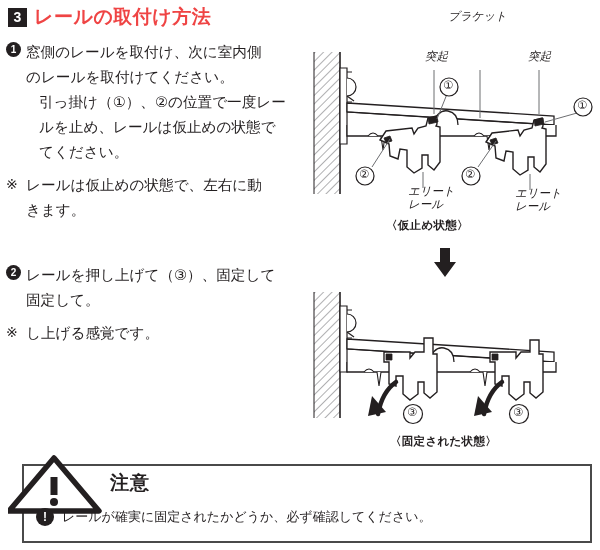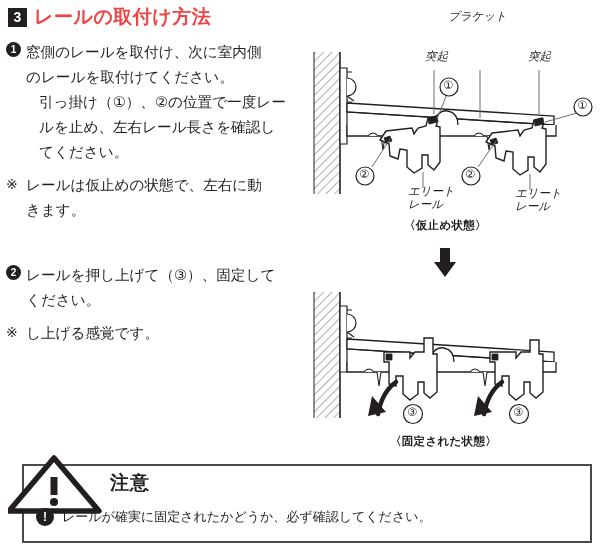--- a/index.html
+++ b/index.html
@@ -93,38 +93,38 @@
     <span class="htext">レールの取付け方法</span>
   </div>
 
   <div class="textcol">
 
     <div class="blk step">
       <span class="marker">1</span>
       <div class="ln">窓側のレールを取付け、次に室内側</div>
       <div class="ln">のレールを取付けてください。</div>
       <div class="ln ind">引っ掛け（①）、②の位置で一度レー</div>
-      <div class="ln ind">ルを止め、左右レール長さを確認し</div>
+      <div class="ln ind">ルを止め、レールは仮止めの状態で</div>
       <div class="ln ind">てください。</div>
     </div>
 
     <div class="gap-b"></div>
 
     <div class="blk note">
       <span class="marker">※</span>
       <div class="ln">レールは仮止めの状態で、左右に動</div>
       <div class="ln">きます。</div>
     </div>
 
     <div class="gap-c"></div>
 
     <div class="blk step">
       <span class="marker">2</span>
       <div class="ln">レールを押し上げて（③）、固定して</div>
-      <div class="ln">ください。</div>
+      <div class="ln">固定して。</div>
     </div>
 
     <div class="gap-b"></div>
 
     <div class="blk note">
       <span class="marker">※</span>
       <div class="ln">し上げる感覚です。</div>
     </div>
   </div>
 
@@ -244,21 +244,21 @@
     <span class="dlabel" style="left:137px;top:27px;">①</span>
     <span class="dlabel" style="left:271px;top:47px;">①</span>
     <span class="dlabel" style="left:53px;top:116px;">②</span>
     <span class="dlabel" style="left:159px;top:116px;">②</span>
 
     <span class="dlabel" style="left:102px;top:133px;">エリート</span>
     <span class="dlabel" style="left:102px;top:146px;">レール</span>
     <span class="dlabel" style="left:209px;top:135px;">エリート</span>
     <span class="dlabel" style="left:209px;top:148px;">レール</span>
 
-    <span class="caption" style="left:98px;top:166px;">〈仮止め状態〉</span>
+    <span class="caption" style="left:80px;top:166px;">〈仮止め状態〉</span>
   </div>
 
   <div class="arrow-mid">
     <svg width="26" height="30" viewBox="0 0 26 30">
       <path d="M8 0 L18 0 L18 14 L24 14 L13 29 L2 14 L8 14 Z" fill="#231f20"></path>
     </svg>
   </div>
 
   <div class="dia" style="left:306px;top:292px;">
     <svg width="292" height="150" viewBox="0 0 292 150">

